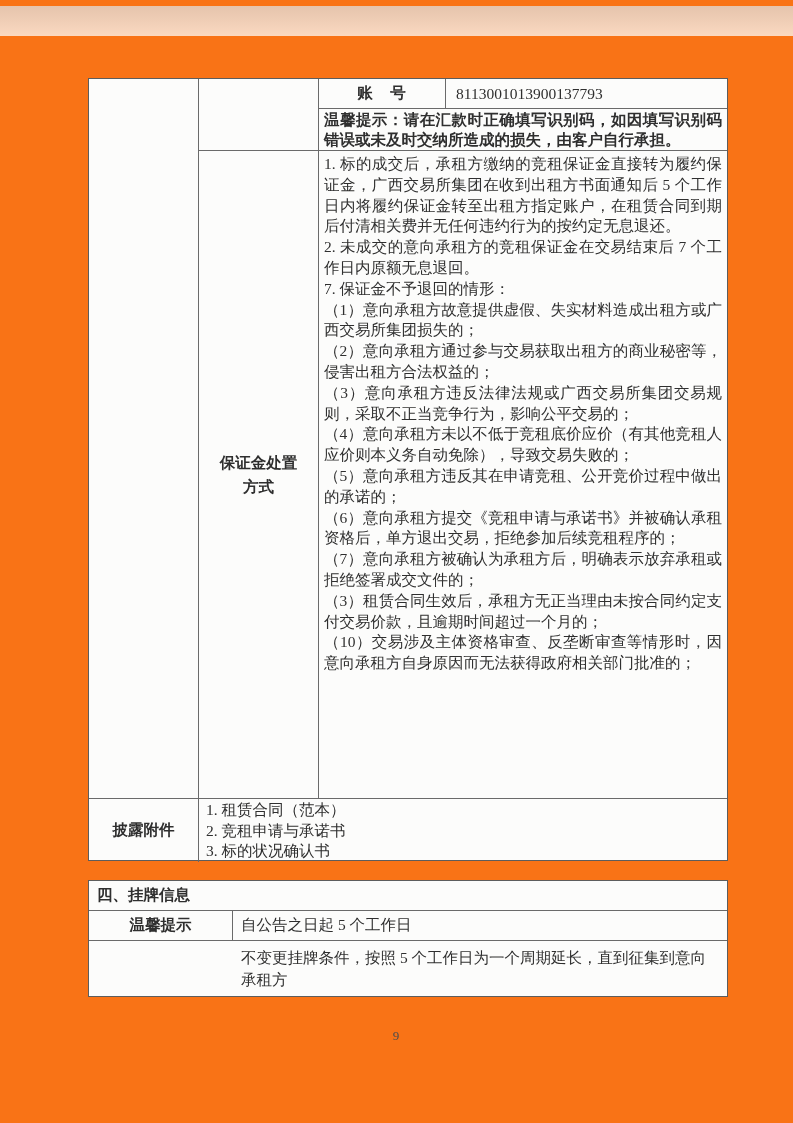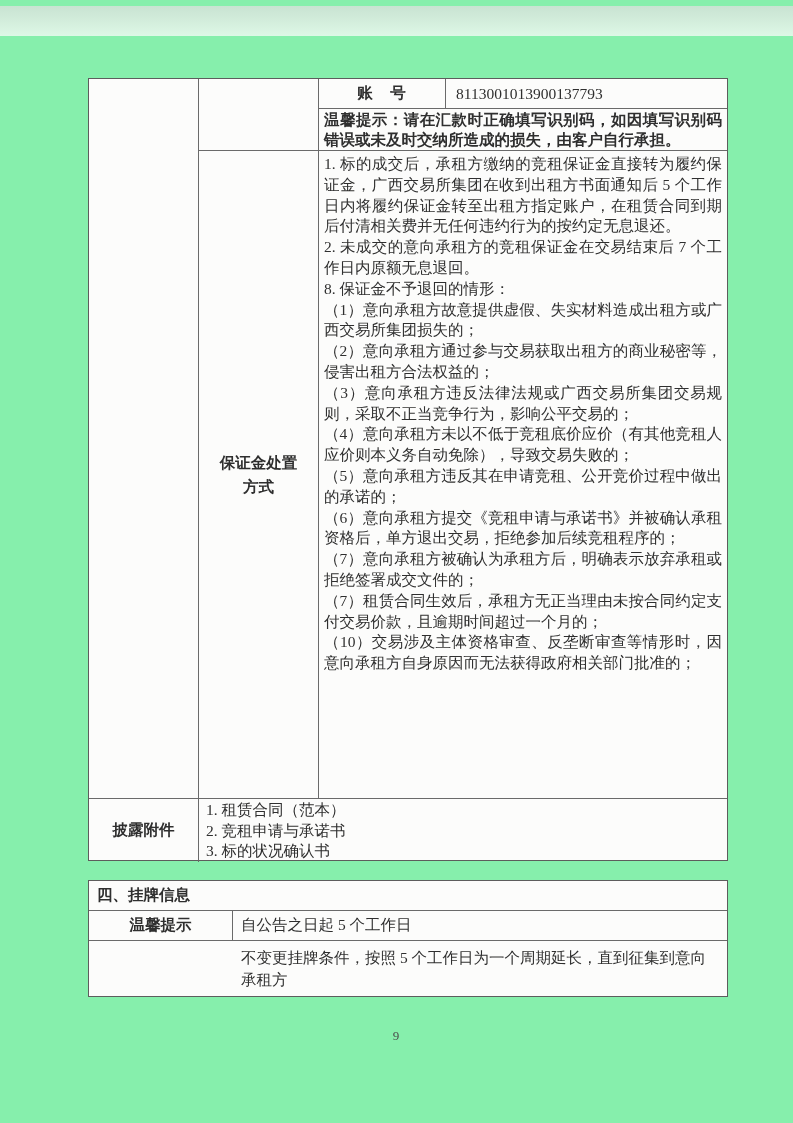--- a/index.html
+++ b/index.html
@@ -4,21 +4,21 @@
 <style>
   * { box-sizing: border-box; margin: 0; padding: 0; }
   html,body { width: 793px; height: 1123px; }
   body {
     font-family: "Liberation Serif", "DejaVu Serif", serif;
     background: #f6f6f5;
     color: #2f2f2f;
     position: relative;
     font-size: 15.5px;
   }
-  .page { position: absolute; inset: 0; background: #86efac; overflow: hidden; }
+  .page { position: absolute; inset: 0; background: #f97316; overflow: hidden; }
   .scan-band {
     position: absolute; top: 6px; left: 0; width: 100%; height: 30px;
     background: linear-gradient(to bottom, #dfdfdf 0%, #ebebea 45%, #fbfbfa 100%);
     opacity: .75;
   }
   .tbl { position: absolute; display: grid; border: 1px solid #5d5d5d; background: #fcfcfb; }
   .cell { border-color: #6a6a6a; overflow: hidden; }
   .br { border-right: 1px solid #6a6a6a; }
   .bb { border-bottom: 1px solid #6a6a6a; }
   .center { display: flex; align-items: center; justify-content: center; }
@@ -76,29 +76,29 @@
 
     <div class="cell bb bold c-tip">温馨提示：请在汇款时正确填写识别码，如因填写识别码错误或未及时交纳所造成的损失，由客户自行承担。</div>
 
     <div class="cell br bb center bold c-deplabel">
       <span>保证金处置方式</span>
     </div>
     <div class="cell bb c-depcontent">
 
     <p>1. 标的成交后，承租方缴纳的竞租保证金直接转为履约保证金，广西交易所集团在收到出租方书面通知后 5 个工作日内将履约保证金转至出租方指定账户，在租赁合同到期后付清相关费并无任何违约行为的按约定无息退还。</p>
         <p>2. 未成交的意向承租方的竞租保证金在交易结束后 7 个工作日内原额无息退回。</p>
-        <p>8. 保证金不予退回的情形：</p>
+        <p>7. 保证金不予退回的情形：</p>
         <p>（1）意向承租方故意提供虚假、失实材料造成出租方或广西交易所集团损失的；</p>
         <p>（2）意向承租方通过参与交易获取出租方的商业秘密等，侵害出租方合法权益的；</p>
         <p>（3）意向承租方违反法律法规或广西交易所集团交易规则，采取不正当竞争行为，影响公平交易的；</p>
         <p>（4）意向承租方未以不低于竞租底价应价（有其他竞租人应价则本义务自动免除），导致交易失败的；</p>
         <p>（5）意向承租方违反其在申请竞租、公开竞价过程中做出的承诺的；</p>
         <p>（6）意向承租方提交《竞租申请与承诺书》并被确认承租资格后，单方退出交易，拒绝参加后续竞租程序的；</p>
         <p>（7）意向承租方被确认为承租方后，明确表示放弃承租或拒绝签署成交文件的；</p>
-        <p>（7）租赁合同生效后，承租方无正当理由未按合同约定支付交易价款，且逾期时间超过一个月的；</p>
+        <p>（3）租赁合同生效后，承租方无正当理由未按合同约定支付交易价款，且逾期时间超过一个月的；</p>
         <p>（10）交易涉及主体资格审查、反垄断审查等情形时，因意向承租方自身原因而无法获得政府相关部门批准的；</p>
       </div>
 
     <div class="cell br center bold c-attlabel">披露附件</div>
     <div class="cell c-attcontent">
 
     <p>1. 租赁合同（范本）</p>
         <p>2. 竞租申请与承诺书</p>
         <p>3. 标的状况确认书</p>
       </div>

